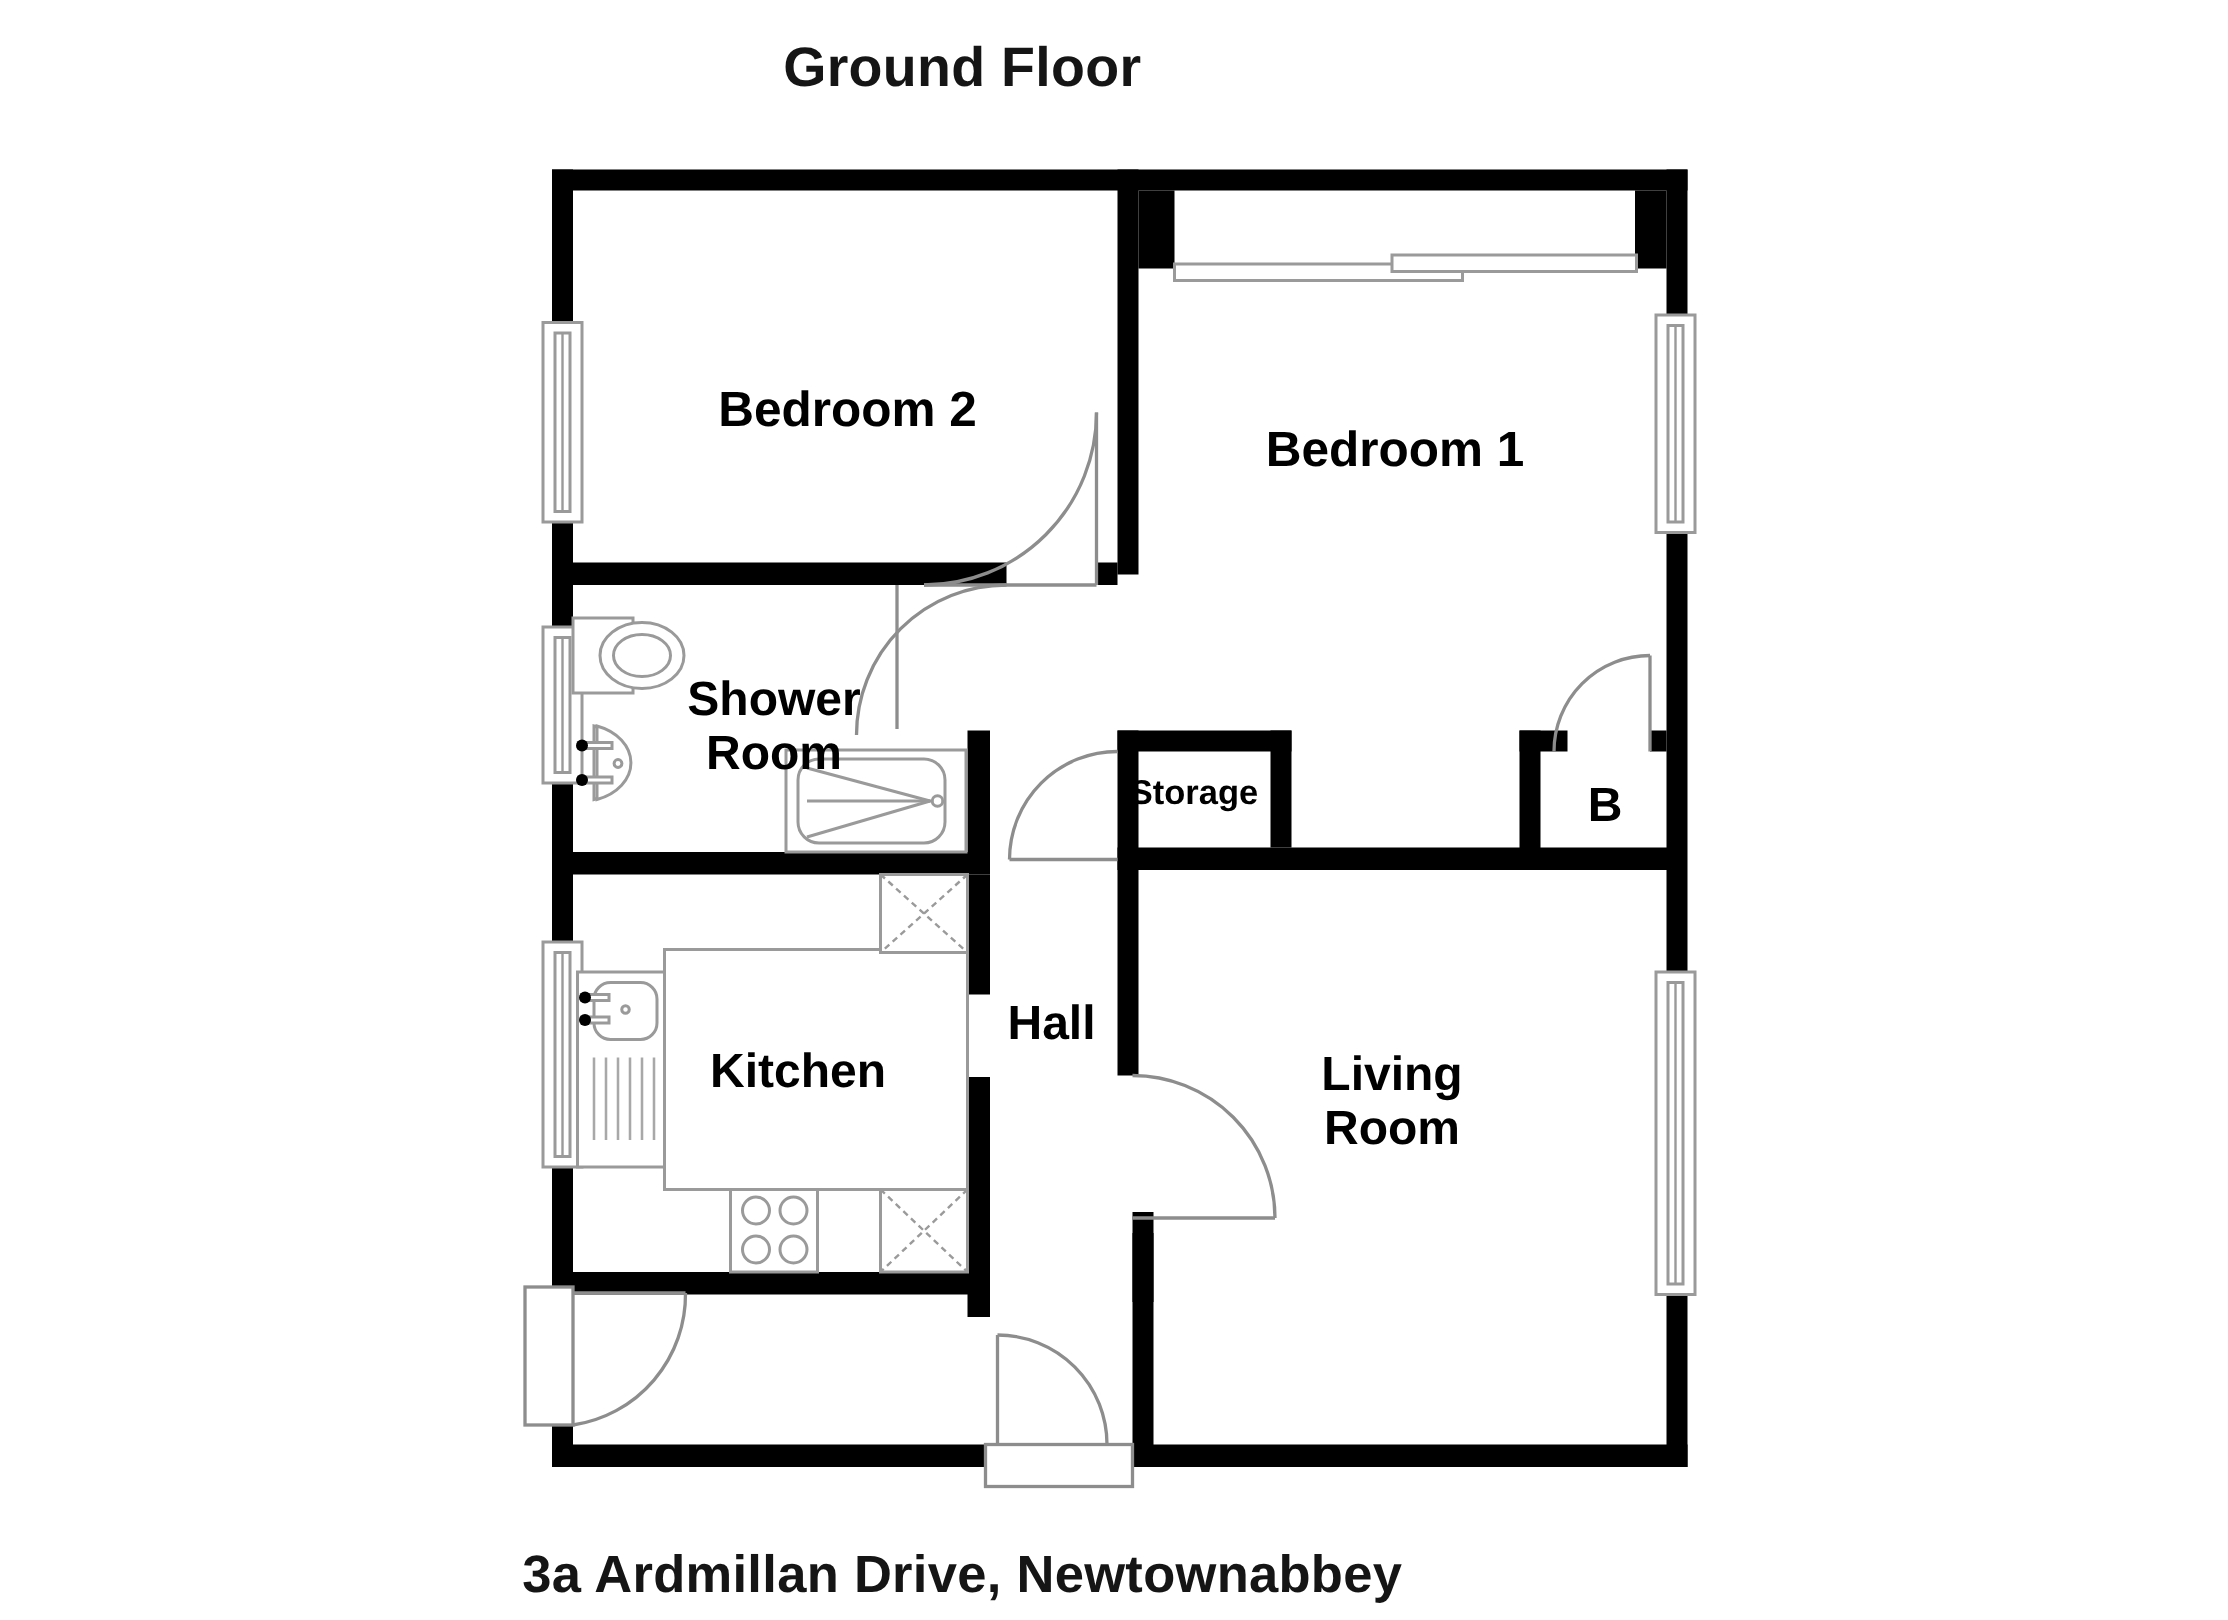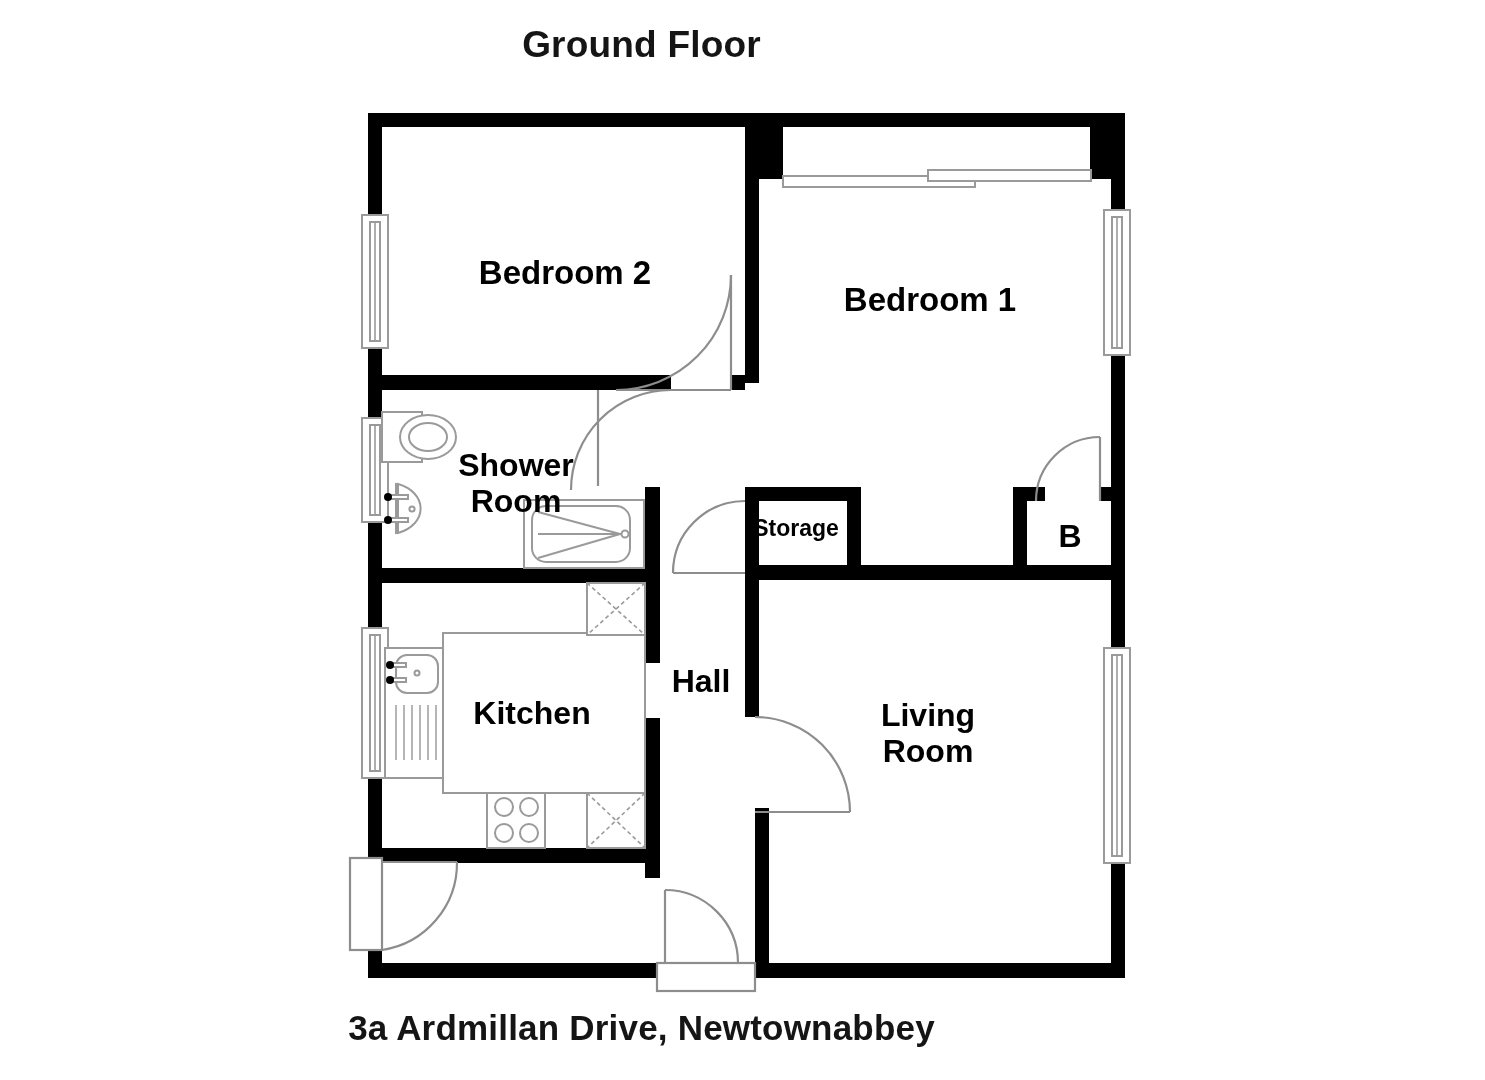--- a/index.html
+++ b/index.html
@@ -29,21 +29,21 @@
     font-weight: bold;
     color: #151515;
     letter-spacing: 0.2px;
     margin-left: 48px;
   }
   #floor-title {
     top: 24px;
     font-size: 37px;
   }
   #address-caption {
-    top: 1008px;
+    top: 1030px;
     font-size: 35px;
   }
   #floorplan-svg {
     position: absolute;
     left: 0;
     top: 0;
   }
   .room-label {
     font-family: "Liberation Sans", sans-serif;
     font-weight: bold;

